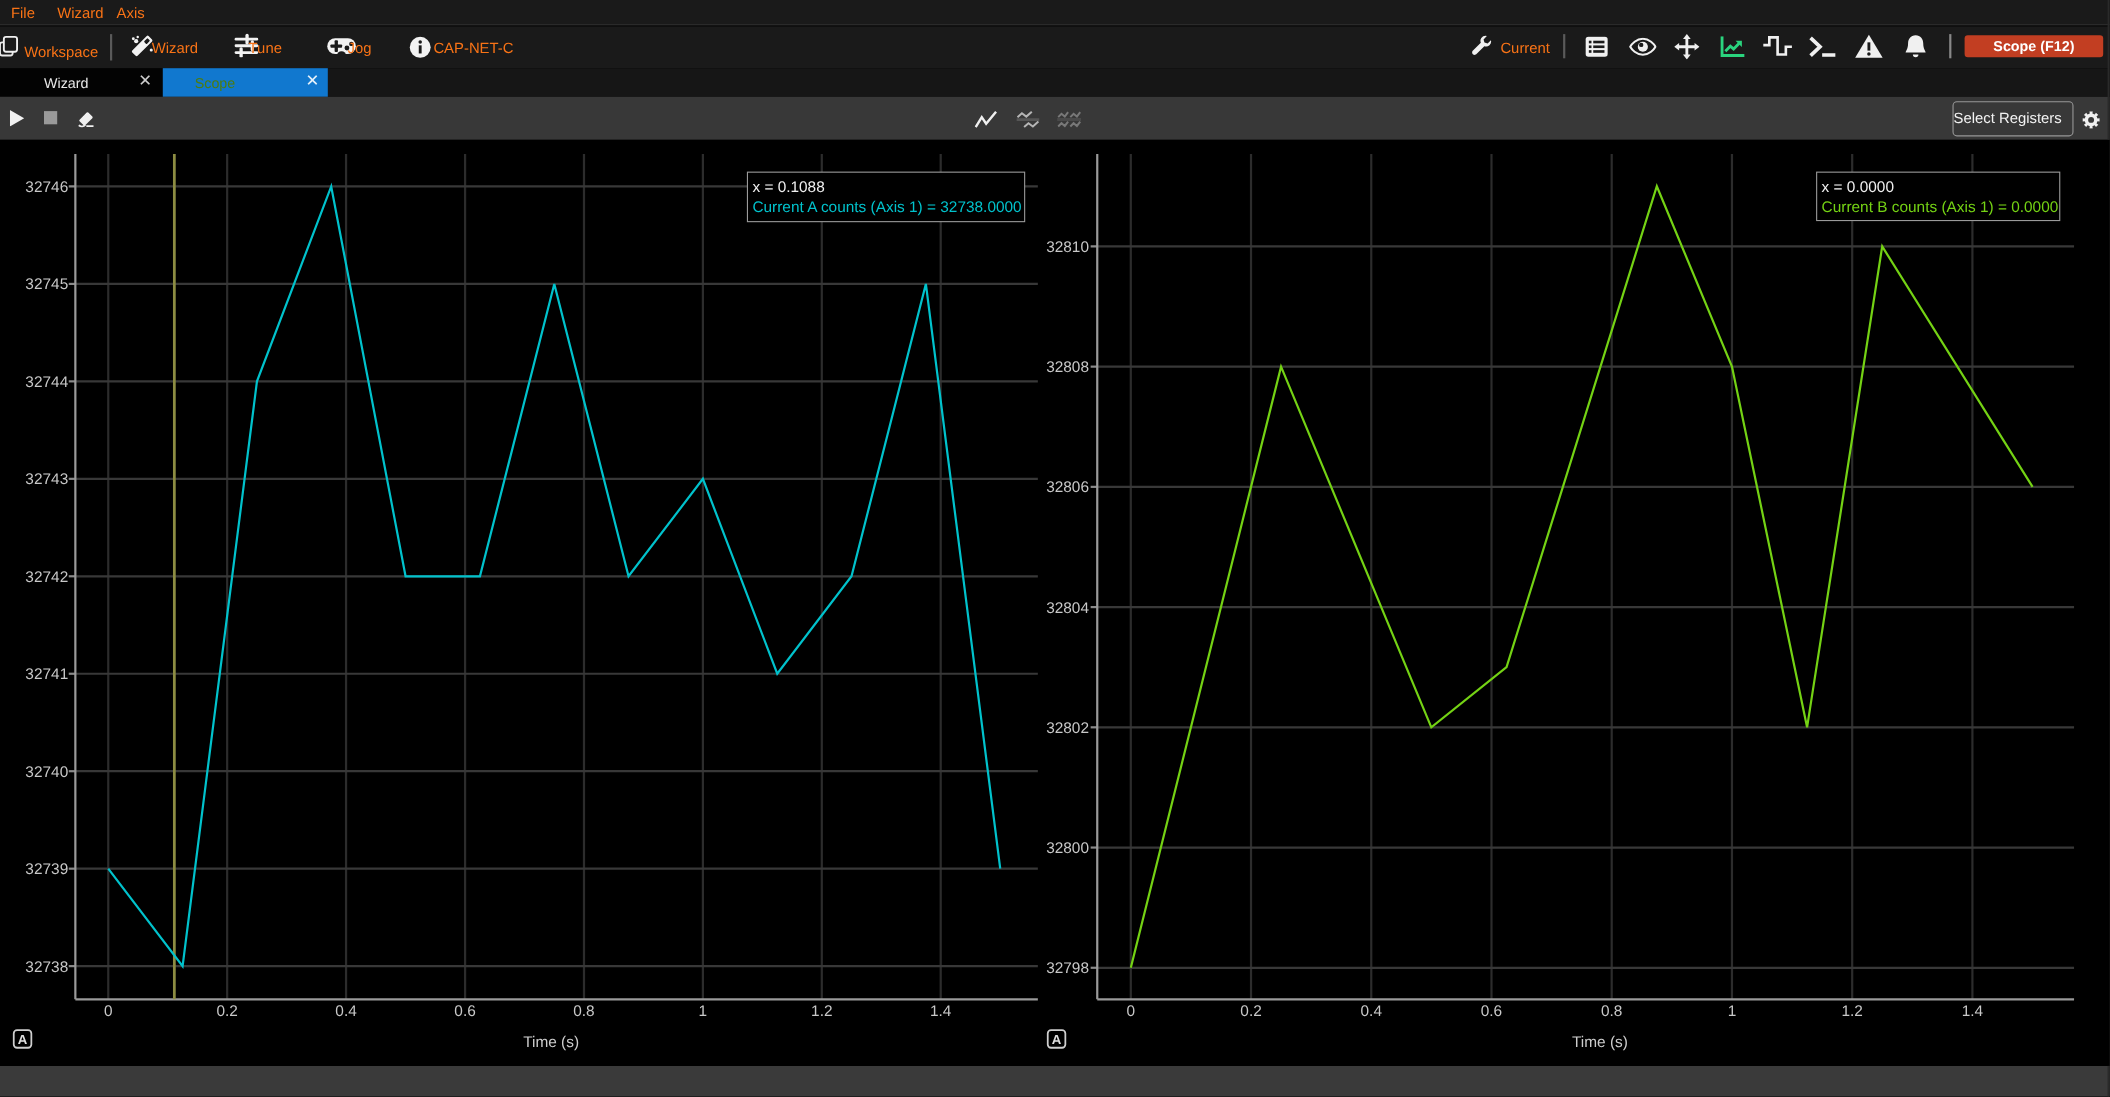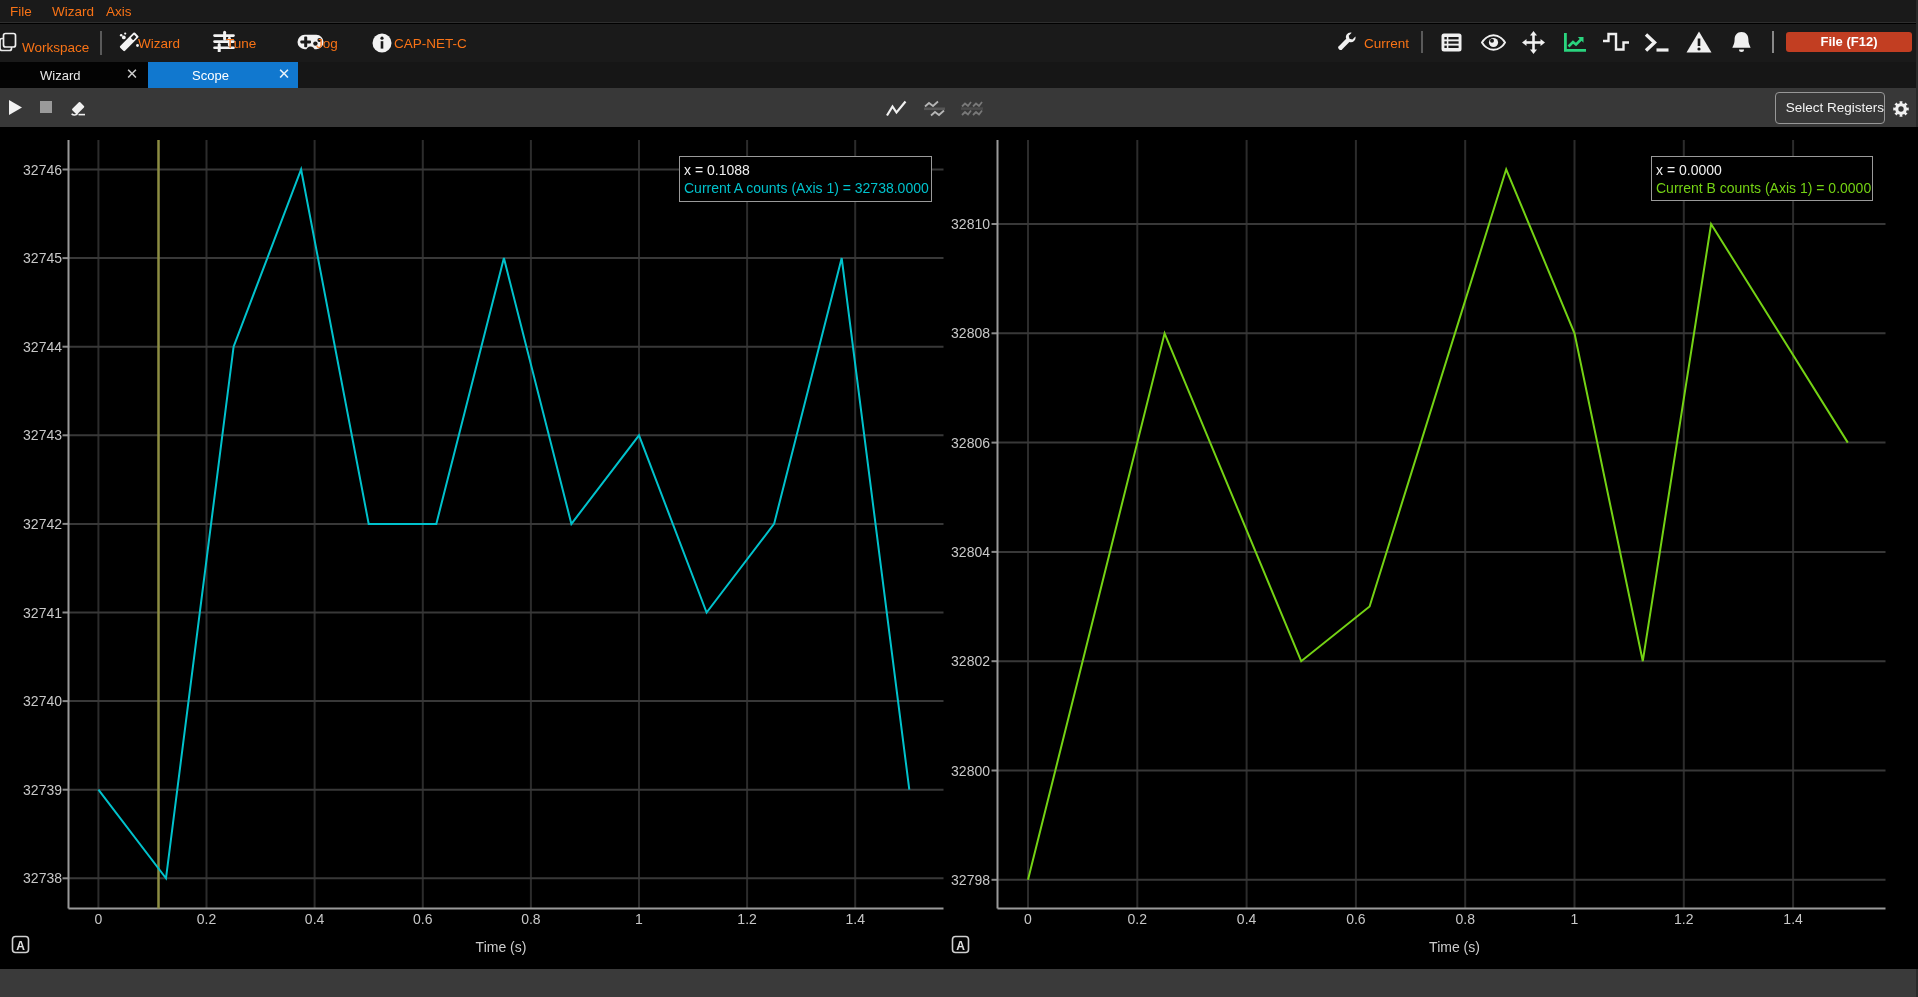--- a/index.html
+++ b/index.html
@@ -8,21 +8,21 @@
 <div class="ab" style="left:0;top:0;width:1918px;height:23px;background:#1a1a1a;border-bottom:1px solid #2e2e2e"></div>
 <div class="ab txt" style="left:10px;top:4px">File</div>
 <div class="ab txt" style="left:52px;top:4px">Wizard</div>
 <div class="ab txt" style="left:106px;top:4px">Axis</div>
 <div class="ab" style="left:0;top:24px;width:1918px;height:38px;background:#1a1a1a"></div>
 <div class="ab" style="left:0;top:62px;width:1918px;height:26px;background:#161616"></div>
 <div class="ab" style="left:0;top:62px;width:148px;height:26px;background:#030303"></div>
 <div class="ab" style="left:148px;top:62px;width:150px;height:26px;background:#1178cf"></div>
 <div class="ab txt" style="left:40px;top:68px;font-size:13px;color:#e8e8e8">Wizard</div>
 <div class="ab" style="left:125px;top:67px;width:14px;height:14px;color:#cccccc;font-size:15px;line-height:14px;text-align:center">✕</div>
-<div class="ab txt" style="left:192px;top:68px;font-size:13px;color:#ffffff">Scope</div>
+<div class="ab txt" style="left:177px;top:68px;font-size:13px;color:#4d7c0f">Scope</div>
 <div class="ab" style="left:277px;top:67px;width:14px;height:14px;color:#e8f2fa;font-size:15px;line-height:14px;text-align:center">✕</div>
 <div class="ab" style="left:0;top:88px;width:1918px;height:39px;background:#383838"></div>
 <div class="ab" style="left:0;top:969px;width:1918px;height:28px;background:#3a3a3a"></div>
 <div class="ab" style="left:1916px;top:0;width:2px;height:997px;background:#2a2a2a"></div>
 <svg class="ab" style="left:0;top:32px" width="18" height="20" viewBox="0 0 18 20">
     <rect x="0" y="6.5" width="11.5" height="12" rx="2" fill="none" stroke="#e8e8e8" stroke-width="1.7"></rect>
     <rect x="3.5" y="1.5" width="12" height="13.5" rx="2" fill="#1a1a1a" stroke="#f0f0f0" stroke-width="1.7"></rect>
   </svg>
 <div class="ab txt" style="left:22px;top:40px">Workspace</div>
 <div class="ab" style="left:100px;top:31px;width:2px;height:24px;background:#5a5a5a"></div>
@@ -115,21 +115,21 @@
 <svg class="ab" style="left:1686px;top:31px" width="26" height="22" viewBox="0 0 26 22">
     <path d="M13 0.5 L25.5 21.5 H0.5 Z" fill="#f0f0f0"></path>
     <rect x="11.7" y="7.5" width="2.6" height="7.5" fill="#1a1a1a"></rect>
     <circle cx="13" cy="18" r="1.6" fill="#1a1a1a"></circle>
   </svg>
 <svg class="ab" style="left:1731px;top:31px" width="21" height="22" viewBox="0 0 21 22">
     <path d="M10.5 1 C6 1 3.6 4.4 3.6 8.5 C3.6 13.5 1.4 15.5 1.4 16.8 H19.6 C19.6 15.5 17.4 13.5 17.4 8.5 C17.4 4.4 15 1 10.5 1 Z" fill="#f0f0f0"></path>
     <path d="M8 18.6 a2.5 2.5 0 0 0 5 0 Z" fill="#f0f0f0"></path>
   </svg>
 <div class="ab" style="left:1772px;top:31px;width:2px;height:22px;background:#888"></div>
-<div class="ab" style="left:1786px;top:32px;width:126px;height:20px;background:#c23e22;border-radius:3px;color:#fff;font-size:13px;font-weight:bold;text-align:center;line-height:20px">File (F12)</div>
+<div class="ab" style="left:1786px;top:32px;width:126px;height:20px;background:#c23e22;border-radius:3px;color:#fff;font-size:13px;font-weight:bold;text-align:center;line-height:20px">Scope (F12)</div>
 <svg class="ab" style="left:9px;top:100px" width="13" height="15" viewBox="0 0 13 15">
     <path d="M0 0 L13 7.5 L0 15 Z" fill="#f2f2f2"></path>
   </svg>
 <div class="ab" style="left:40px;top:101px;width:12px;height:12px;background:#9a9a9a"></div>
 <svg class="ab" style="left:69px;top:99px" width="18" height="18" viewBox="0 0 18 18">
     <g transform="rotate(-45 9 9)">
       <rect x="3.4" y="5.6" width="11.2" height="7.2" rx="1" fill="#f0f0f0"></rect>
     </g>
     <path d="M2.6 14.9 a4.4 4.4 0 0 0 6 -0.4" fill="none" stroke="#f0f0f0" stroke-width="1.6"></path>
     <line x1="9.5" y1="15.6" x2="16" y2="15.6" stroke="#f0f0f0" stroke-width="1.6"></line>
@@ -138,21 +138,21 @@
     <path d="M1 15.5 L6.5 6.5 L10.5 12.5 L19.5 1.5" fill="none" stroke="#f0f0f0" stroke-width="2.2"></path>
   </svg>
 <svg class="ab" style="left:924px;top:100px" width="21" height="17" viewBox="0 0 21 17">
     <path d="M1 6.5 L5 3 L9 6 L14 1.5 M7 15.5 L11 12 L15 15 L20 10.5" fill="none" stroke="#b5b5b5" stroke-width="1.8"></path>
     <line x1="0" y1="8.8" x2="21" y2="8.8" stroke="#565656" stroke-width="2.6"></line>
   </svg>
 <svg class="ab" style="left:961px;top:100px" width="22" height="17" viewBox="0 0 22 17">
     <path d="M1 6.5 L4 3.5 L7 6 L10 2 M12 6.5 L15 3.5 L18 6 L21 2 M1 15 L4 12 L7 14.5 L10 10.5 M12 15 L15 12 L18 14.5 L21 10.5" fill="none" stroke="#787878" stroke-width="1.8"></path>
     <line x1="0" y1="8.6" x2="22" y2="8.6" stroke="#4a4a4a" stroke-width="2.6"></line>
   </svg>
-<div class="ab" style="left:1775px;top:92px;width:110px;height:32px;border:1.5px solid #979797;border-radius:4px;color:#f2f2f2;font-size:13.5px;text-align:right;line-height:29px">Select Registers</div>
+<div class="ab" style="left:1775px;top:92px;width:110px;height:32px;border:1.5px solid #979797;border-radius:4px;color:#f2f2f2;font-size:13.5px;text-align:left;line-height:29px">Select Registers</div>
 <svg class="ab" style="left:1893px;top:101px" width="16" height="16" viewBox="0 0 16 16">
     <path fill="#f0f0f0" d="M15.75 6.49 L15.75 9.51 L13.78 9.18 L12.92 11.26 L14.55 12.42 L12.42 14.55 L11.26 12.92 L9.18 13.78 L9.51 15.75 L6.49 15.75 L6.82 13.78 L4.74 12.92 L3.58 14.55 L1.45 12.42 L3.08 11.26 L2.22 9.18 L0.25 9.51 L0.25 6.49 L2.22 6.82 L3.08 4.74 L1.45 3.58 L3.58 1.45 L4.74 3.08 L6.82 2.22 L6.49 0.25 L9.51 0.25 L9.18 2.22 L11.26 3.08 L12.42 1.45 L14.55 3.58 L12.92 4.74 L13.78 6.82 Z"></path>
     <circle cx="8" cy="8" r="2.7" fill="#383838"></circle>
   </svg>
 <svg width="1918" height="842" style="position:absolute;left:0;top:127px">
 <rect x="0" y="0" width="1918" height="842" fill="#000"></rect>
 <line x1="98.4" y1="13" x2="98.4" y2="781.5" stroke="#2c2c2c" stroke-width="2"></line>
 <line x1="206.5" y1="13" x2="206.5" y2="781.5" stroke="#2c2c2c" stroke-width="2"></line>
 <line x1="314.6" y1="13" x2="314.6" y2="781.5" stroke="#2c2c2c" stroke-width="2"></line>
 <line x1="422.8" y1="13" x2="422.8" y2="781.5" stroke="#2c2c2c" stroke-width="2"></line>

